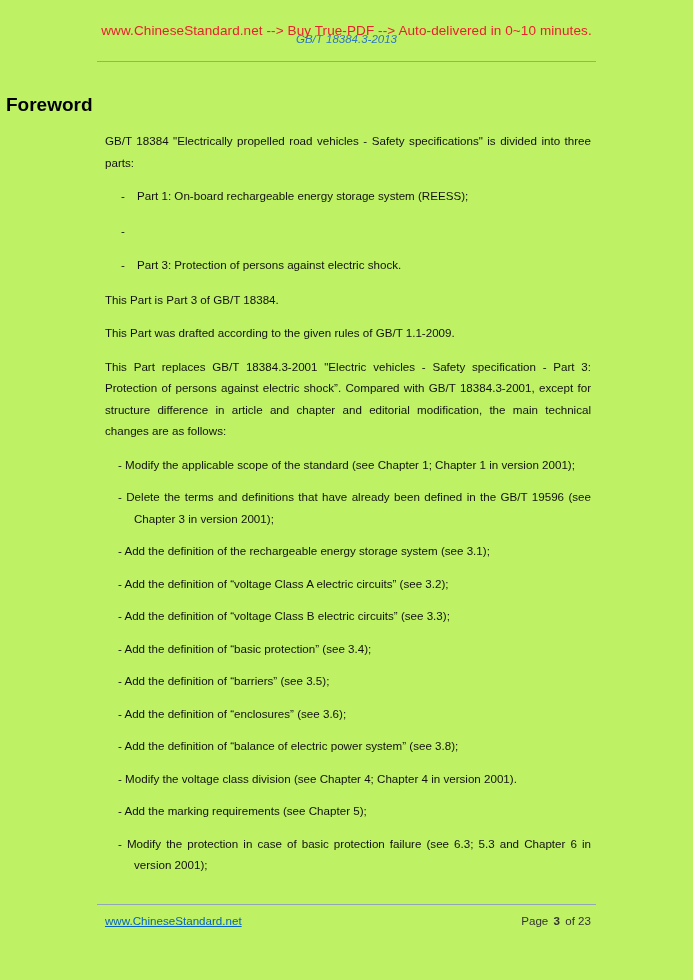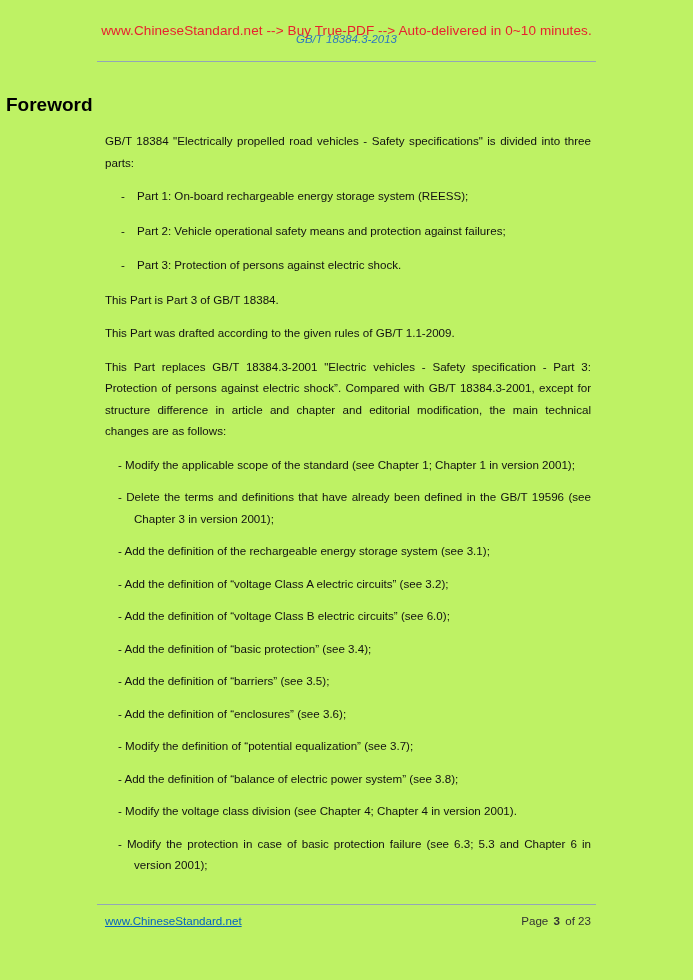--- a/index.html
+++ b/index.html
@@ -124,44 +124,43 @@
 
     <p class="para just">GB/T 18384 "Electrically propelled road vehicles - Safety specifications" is divided into three parts:</p>
 
     <div class="parts">
       <div class="part">
         <span class="dash">-</span>
         <span>Part 1: On-board rechargeable energy storage system (REESS);</span>
       </div>
       <div class="part">
         <span class="dash">-</span>
-        <span>Part 2: Vehicle operational safety means and protection against failures;</span>
       </div>
       <div class="part">
         <span class="dash">-</span>
         <span>Part 3: Protection of persons against electric shock.</span>
       </div>
     </div>
 
     <p class="para">This Part is Part 3 of GB/T 18384.</p>
     <p class="para">This Part was drafted according to the given rules of GB/T 1.1-2009.</p>
     <p class="para just">This Part replaces GB/T 18384.3-2001 "Electric vehicles - Safety specification - Part 3: Protection of persons against electric shock”. Compared with GB/T 18384.3-2001, except for structure difference in article and chapter and editorial modification, the main technical changes are as follows:</p>
 
     <div class="changes">
       <p class="change">- Modify the applicable scope of the standard (see Chapter 1; Chapter 1 in version 2001);</p>
       <p class="change">- Delete the terms and definitions that have already been defined in the GB/T 19596 (see Chapter 3 in version 2001);</p>
       <p class="change">- Add the definition of the rechargeable energy storage system (see 3.1);</p>
       <p class="change">- Add the definition of “voltage Class A electric circuits” (see 3.2);</p>
-      <p class="change">- Add the definition of “voltage Class B electric circuits” (see 6.0);</p>
+      <p class="change">- Add the definition of “voltage Class B electric circuits” (see 3.3);</p>
       <p class="change">- Add the definition of “basic protection” (see 3.4);</p>
       <p class="change">- Add the definition of “barriers” (see 3.5);</p>
       <p class="change">- Add the definition of “enclosures” (see 3.6);</p>
-      <p class="change">- Modify the definition of “potential equalization” (see 3.7);</p>
       <p class="change">- Add the definition of “balance of electric power system” (see 3.8);</p>
       <p class="change">- Modify the voltage class division (see Chapter 4; Chapter 4 in version 2001).</p>
+      <p class="change">- Add the marking requirements (see Chapter 5);</p>
       <p class="change">- Modify the protection in case of basic protection failure (see 6.3; 5.3 and Chapter 6 in version 2001);</p>
     </div>
 
   </div>
 
   <div class="rule footer-rule"></div>
 
   <div class="footer">
     <a class="flink">www.ChineseStandard.net</a>
     <div class="pageinfo">

